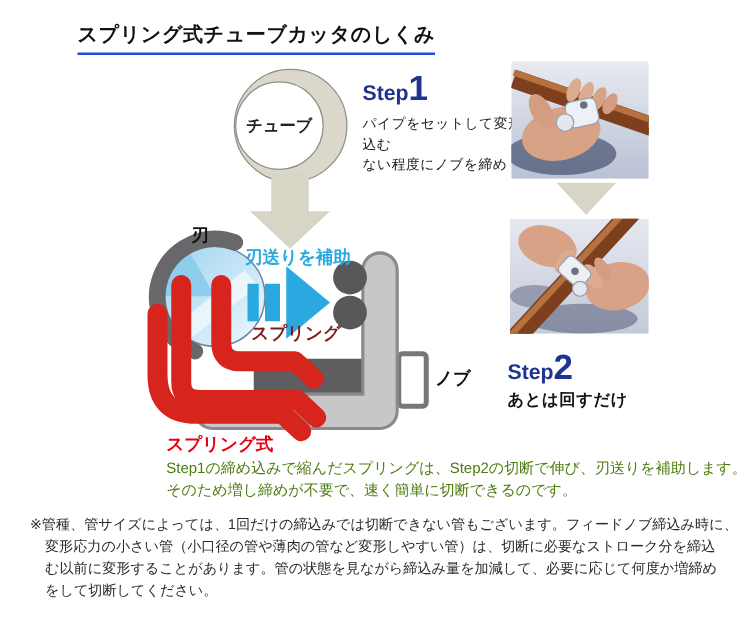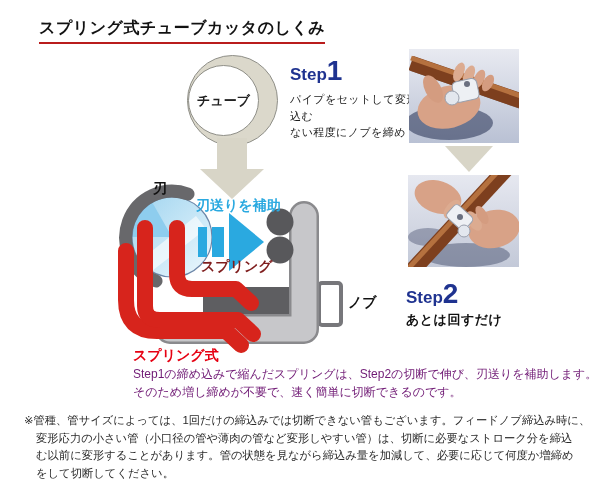--- a/index.html
+++ b/index.html
@@ -6,22 +6,22 @@
   html,body { background:#ffffff; }
   body { font-family:"Liberation Sans","DejaVu Sans",sans-serif; }
   .canvas {
     position:relative; width:600px; height:500px; background:#ffffff;
     overflow:hidden; color:#1c1c1c;
   }
   .abs { position:absolute; }
 
   
   .title {
-    left:39px; top:18px; font-size:16px; font-weight:bold; letter-spacing:.5px;
-    color:#111; border-bottom:2px solid #b91c1c; padding-bottom:3px; white-space:nowrap;
+    left:62px; top:18px; font-size:16px; font-weight:bold; letter-spacing:.5px;
+    color:#111; border-bottom:2px solid #1d4ed8; padding-bottom:3px; white-space:nowrap;
   }
 
   
   .ring {
     left:187px; top:55px; width:91px; height:91px; border-radius:50%;
     background:#dbd8cb; border:1px solid #8f8f88;
     display:flex; align-items:center; justify-content:flex-start;
   }
   .ring-inner {
     width:71px; height:71px; border-radius:50%; background:#ffffff;
@@ -44,21 +44,21 @@
   
   .lbl { white-space:nowrap; font-weight:600; }
   .lbl-blade { left:153px; top:180px; font-size:14px; color:#111; }
   .lbl-assist { left:196px; top:197px; font-size:14px; color:#2aa9e0; }
   .lbl-spring { left:201px; top:258px; font-size:14px; color:#7f1d1d; }
   .lbl-knob { left:348px; top:294px; font-size:14px; color:#111; }
 
   
   .desc { left:133px; top:347px; }
   .desc-head { font-size:14px; font-weight:700; color:#e60012; white-space:nowrap; }
-  .desc-line { font-size:12px; line-height:18px; color:#701a75; white-space:nowrap; }
+  .desc-line { font-size:12px; line-height:18px; color:#4d7c0f; white-space:nowrap; }
   .desc-line:first-of-type { margin-top:4px; }
 
   
   .footnote { left:24px; top:412px; width:560px; font-size:11.3px; line-height:17.5px; color:#2a2a2a; }
   .fn-line { white-space:nowrap; }
   .fn-indent { margin-left:12px; }
 </style>
 </head>
 <body>
 

